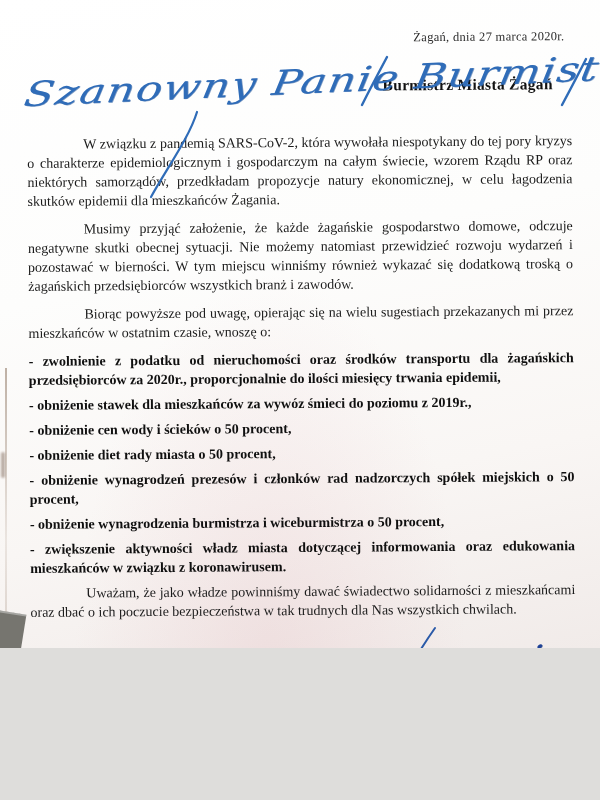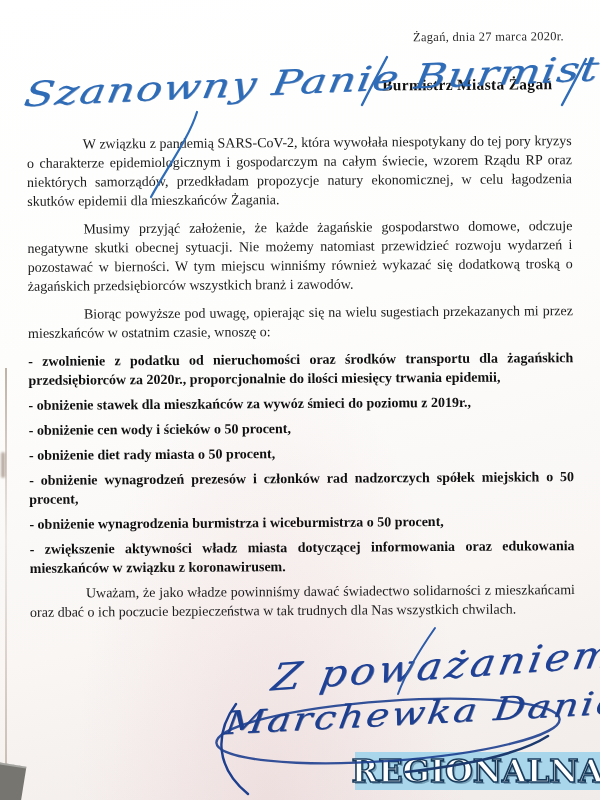--- a/index.html
+++ b/index.html
@@ -2,21 +2,21 @@
 <html><head>
 <meta charset="utf-8">
 <style>
   html,body{margin:0;padding:0;}
   body{
     width:600px;height:800px;overflow:hidden;
     background:#dedddb;
     font-family:"Liberation Serif", serif;
   }
   .page{
-    position:relative;width:600px;height:800px;overflow:hidden;
+    position:relative;width:600px;height:648px;overflow:hidden;
     background:
       radial-gradient(ellipse at 45% 104%, rgba(226,185,190,0.30), rgba(226,185,190,0) 42%),
       linear-gradient(168deg,#ffffff 0%,#fdfdfc 40%,#f9f6f4 72%,#f1ebe9 100%);
     color:#1c1c1c;
   }
   .print-layer{position:absolute;inset:0;transform:rotate(-0.4deg);transform-origin:50% 40%;}
   .date-line{
     position:absolute;top:31px;right:34px;
     font-size:12.5px;letter-spacing:0.3px;color:#2a2a2a;
   }

